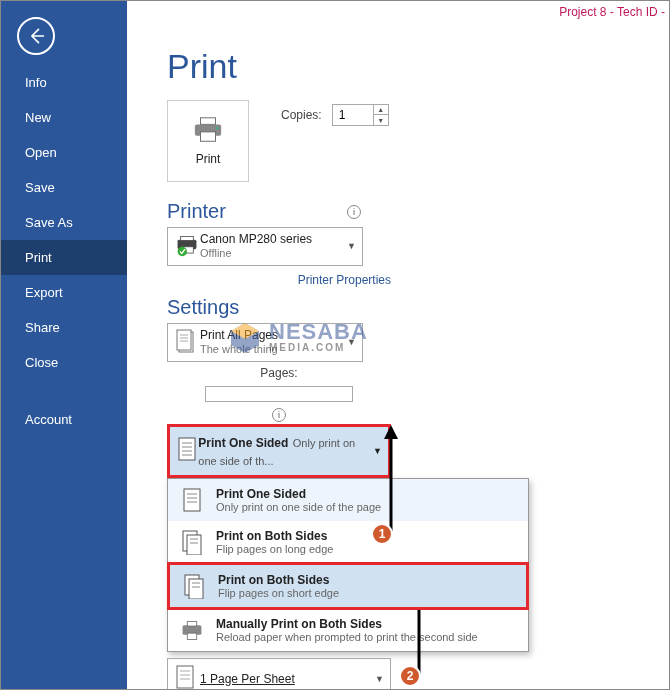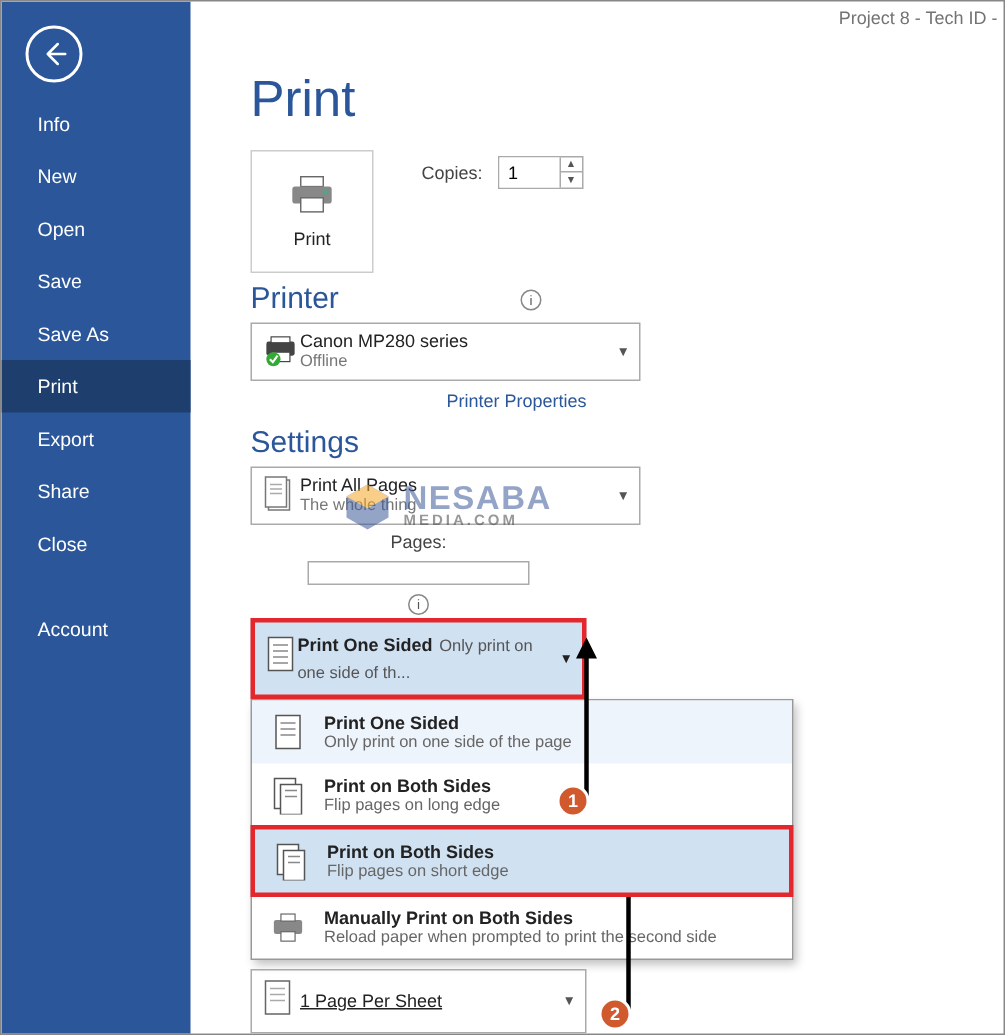--- a/index.html
+++ b/index.html
@@ -5,41 +5,41 @@
   * { box-sizing: border-box; margin: 0; padding: 0; font-family: "Segoe UI", Tahoma, sans-serif; }
   body { width: 670px; height: 690px; background: #fff; overflow: hidden; position: relative; border: 1px solid #888; }
 
   .sidebar { position: absolute; left: 0; top: 0; width: 126px; height: 690px; background: #2b579a; color: #fff; }
   .back-btn { width: 38px; height: 38px; margin: 16px 0 10px 16px; border: 2px solid #fff; border-radius: 50%; display: flex; align-items: center; justify-content: center; cursor: pointer; }
   .back-btn svg { width: 20px; height: 20px; }
   .side-item { padding: 10px 0 10px 24px; font-size: 13px; cursor: pointer; }
   .side-item.selected { background: #1e3e6e; }
   .side-gap { height: 22px; }
 
-  .title-bar { position: absolute; top: 4px; right: 4px; font-size: 12px; color: #737373; }
+  .title-bar { position: absolute; top: 4px; right: 4px; font-size: 12px; color: #be185d; }
 
   .main { position: absolute; left: 126px; top: 0; width: 544px; height: 690px; padding: 16px 0 0 40px; }
   .page-title { font-size: 34px; font-weight: 300; color: #2b579a; margin: 30px 0 14px 0; }
 
   .print-row { display: flex; gap: 32px; align-items: flex-start; }
   .print-btn { width: 82px; height: 82px; border: 1px solid #ccc; background: #fff; display: flex; flex-direction: column; align-items: center; justify-content: center; gap: 8px; cursor: pointer; }
   .print-btn svg { width: 30px; height: 28px; }
   .print-btn span { font-size: 12px; color: #222; }
   .copies-row { display: flex; align-items: center; gap: 10px; font-size: 12px; color: #444; padding-top: 4px; }
   .spinner { display: flex; align-items: center; border: 1px solid #aaa; height: 22px; }
   .spinner input { width: 40px; height: 20px; border: none; padding: 0 6px; font-size: 12px; outline: none; }
   .spinner-btns { display: flex; flex-direction: column; border-left: 1px solid #aaa; }
   .spinner-btns span { width: 14px; height: 10px; display: flex; align-items: center; justify-content: center; font-size: 7px; color: #555; cursor: pointer; }
   .spinner-btns span:first-child { border-bottom: 1px solid #aaa; }
 
-  .section-head { display: flex; align-items: center; gap: 6px; margin-top: 6px; }
+  .section-head { display: flex; align-items: center; gap: 6px; margin-top: 18px; }
   .section-head h2 { font-size: 20px; font-weight: 400; color: #2b579a; }
   .info-icon { width: 14px; height: 14px; border: 1px solid #888; border-radius: 50%; display: flex; align-items: center; justify-content: center; font-size: 9px; color: #555; margin-left: auto; margin-right: 310px; }
 
-  .dropdown { width: 260px; border: 1px solid #aaa; background: #fff; display: flex; align-items: center; padding: 4px 6px; position: relative; cursor: pointer; margin-top: 4px; }
+  .dropdown { width: 196px; border: 1px solid #aaa; background: #fff; display: flex; align-items: center; padding: 4px 6px; position: relative; cursor: pointer; margin-top: 4px; }
   .dropdown .icon-slot { width: 26px; display: flex; justify-content: center; }
   .dropdown .texts { flex: 1; display: flex; flex-direction: column; line-height: 1.25; }
   .dropdown .texts .t1 { font-size: 12px; color: #222; }
   .dropdown .texts .t2 { font-size: 11px; color: #777; }
   .dropdown .caret { font-size: 9px; color: #555; }
 
   .link-row { width: 224px; text-align: right; margin-top: 4px; }
   .link-row a { font-size: 12px; color: #2b579a; text-decoration: none; cursor: pointer; }
 
   .pages-row { display: flex; align-items: center; gap: 6px; margin-top: 4px; font-size: 12px; color: #444; }

